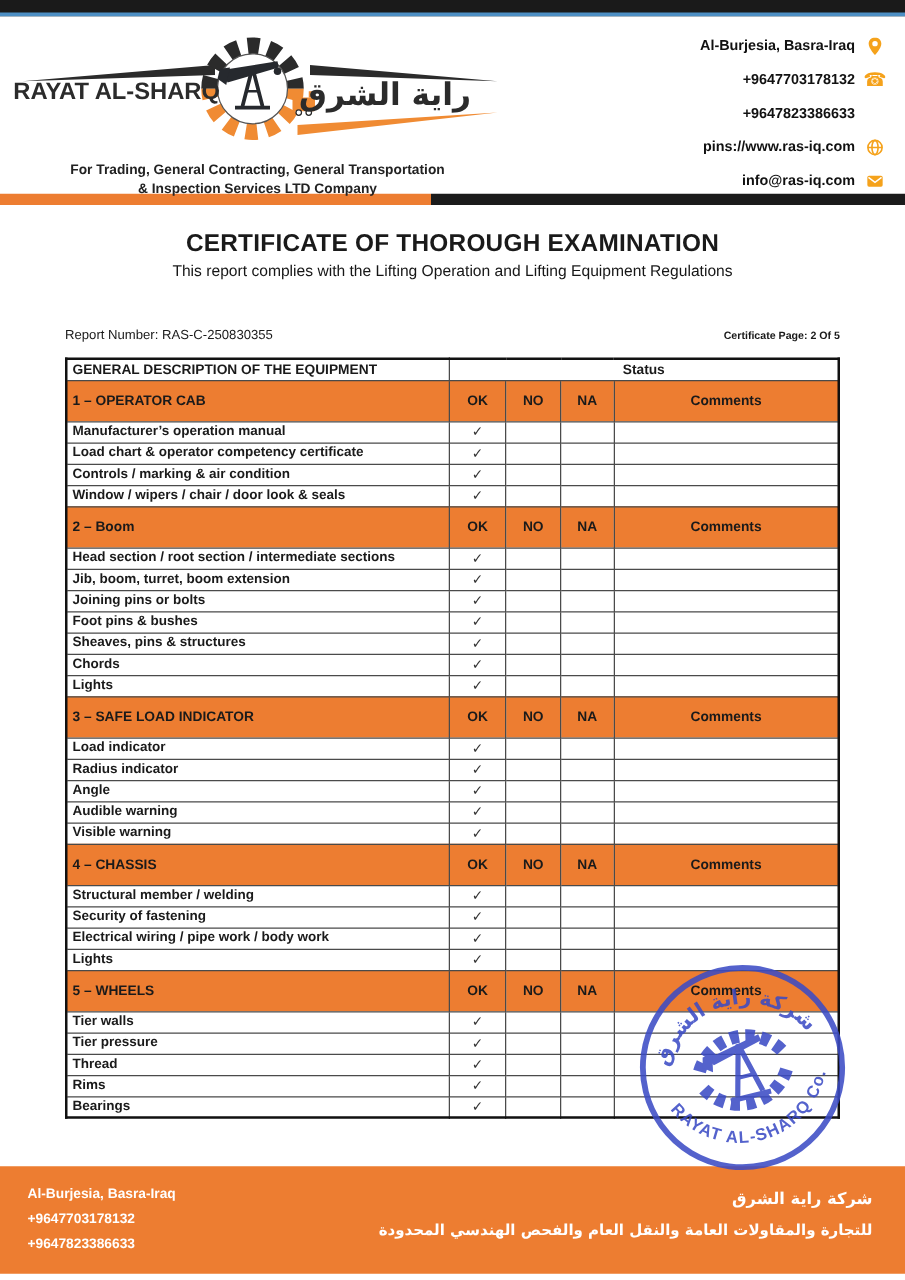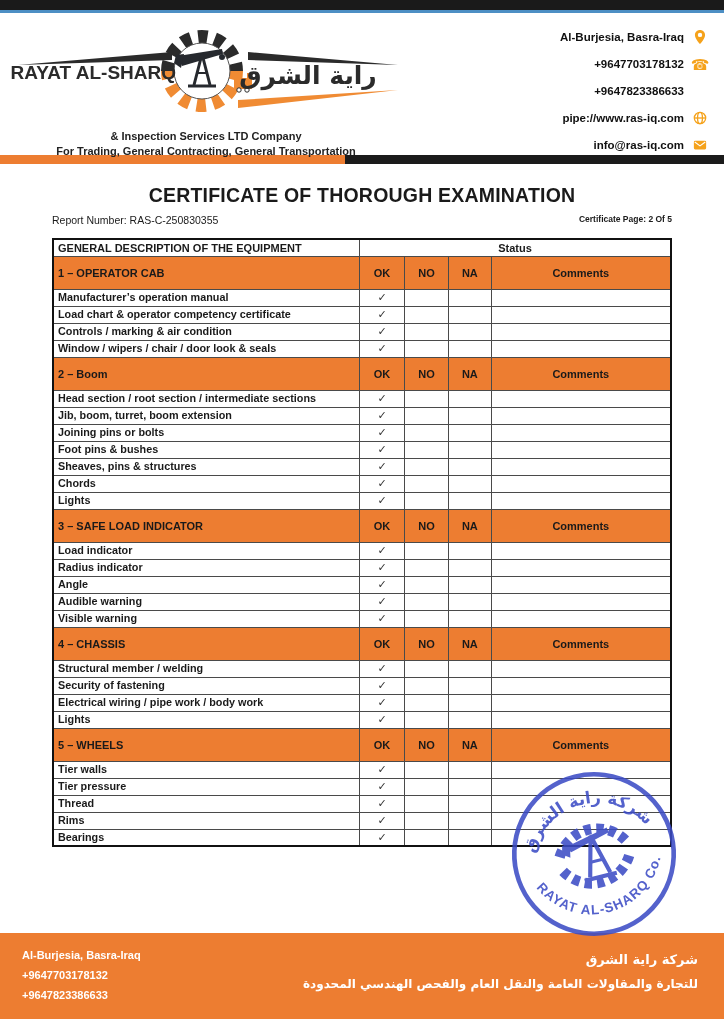--- a/index.html
+++ b/index.html
@@ -21,21 +21,21 @@
                margin-bottom:11px;font-size:11.5px;font-weight:600;color:#111}
   .contact-icon{width:16px;height:16px;display:flex;align-items:center;justify-content:center;flex:0 0 16px}
   .contact-icon svg{width:14px;height:14px}
   .phone-glyph{font-size:15px;line-height:1;color:var(--icon-amber)}
 
   .divider{height:9px;background:linear-gradient(90deg,var(--orange) 0 47.6%,#1b1b1b 47.6%)}
 
   .doc-title{margin-top:20px;text-align:center;font-size:19.5px;font-weight:bold;letter-spacing:.2px}
   .doc-subtitle{margin-top:3px;text-align:center;font-size:12.5px;color:#161616}
 
-  .meta{width:620px;margin:7px auto 3px auto;display:flex;justify-content:space-between;align-items:flex-start}
+  .meta{width:620px;margin:38px auto 3px auto;display:flex;justify-content:space-between;align-items:center}
   .meta-left{font-size:10.5px}
   .meta-right{font-size:8.5px;font-weight:bold}
 
   table.equip{width:620px;margin:12px auto;border-collapse:collapse;border:2px solid #111;table-layout:fixed}
   table.equip td{border:1px solid #4a4a4a;padding:1px 4px;height:17px;vertical-align:middle}
   td.desc-h{font-size:11px;font-weight:bold;padding-left:6px}
   td.status-h{font-size:11px;font-weight:bold;text-align:center}
   tr.sec-row td{background:var(--orange);font-weight:bold;font-size:11px;height:33px}
   td.sec-title{padding-left:6px}
   td.sec-col{text-align:center;padding:1px 0}
@@ -84,22 +84,22 @@
       <g>
         <rect x="228" y="55" width="18" height="11" rx="1" fill="#F08B33"></rect>
         <rect x="241" y="50" width="4" height="5" fill="#F08B33"></rect>
         <circle cx="233" cy="67" r="2.2" fill="#fff" stroke="#2b2b2b" stroke-width="1"></circle>
         <circle cx="241" cy="67" r="2.2" fill="#fff" stroke="#2b2b2b" stroke-width="1"></circle>
       </g>
       <text x="170" y="56" text-anchor="end" font-size="19" font-weight="bold" fill="#2b2b2b">RAYAT AL-SHARQ</text>
       <text x="302" y="61" text-anchor="middle" font-size="25" font-weight="bold" fill="#2b2b2b" font-family="DejaVu Sans, sans-serif">راية الشرق</text>
     </svg>
     <div class="tagline">
+      <div>For Trading, General Contracting, General Transportation</div>
       <div>&amp; Inspection Services LTD Company</div>
-      <div>For Trading, General Contracting, General Transportation</div>
     </div>
 
     <div class="contacts">
       <div class="contact-row">
         <span>Al-Burjesia, Basra-Iraq</span>
         <span class="contact-icon">
           <svg viewBox="0 0 16 16">
               <path fill="var(--icon-amber)" d="M8 0C4.7 0 2.2 2.5 2.2 5.6 2.2 9.8 8 16 8 16s5.8-6.2 5.8-10.4C13.8 2.5 11.3 0 8 0zm0 8.1a2.5 2.5 0 1 1 0-5 2.5 2.5 0 0 1 0 5z"></path>
             </svg>
         </span>
@@ -108,21 +108,21 @@
         <span>+9647703178132</span>
         <span class="contact-icon">
             <span class="phone-glyph">☎</span>
           </span>
       </div>
       <div class="contact-row">
         <span>+9647823386633</span>
         <span class="contact-icon"></span>
       </div>
       <div class="contact-row">
-        <span>pipe://www.ras-iq.com</span>
+        <span>pins://www.ras-iq.com</span>
         <span class="contact-icon">
           <svg viewBox="0 0 16 16" fill="none" stroke="var(--icon-amber)" stroke-width="1.5">
             <circle cx="8" cy="8" r="6.5"></circle>
               <ellipse cx="8" cy="8" rx="2.8" ry="6.5"></ellipse>
             <line x1="1.5" y1="8" x2="14.5" y2="8"></line>
           </svg>
         </span>
       </div>
       <div class="contact-row">
         <span>info@ras-iq.com</span>
@@ -132,20 +132,21 @@
           <polyline points="2,4.5 8,9 14,4.5" fill="none" stroke="#fff" stroke-width="1.3"></polyline>
             </svg>
         </span>
       </div>
     </div>
   </div>
 
   <div class="divider"></div>
 
   <div class="doc-title">CERTIFICATE OF THOROUGH EXAMINATION</div>
+  <div class="doc-subtitle">This report complies with the Lifting Operation and Lifting Equipment Regulations</div>
 
   <div class="meta">
     <span class="meta-left">Report Number: RAS-C-250830355</span>
     <span class="meta-right">Certificate Page: 2 Of 5</span>
   </div>
 
   <table class="equip">
     <colgroup>
       <col style="width:49.6%">
         <col style="width:7.3%">

